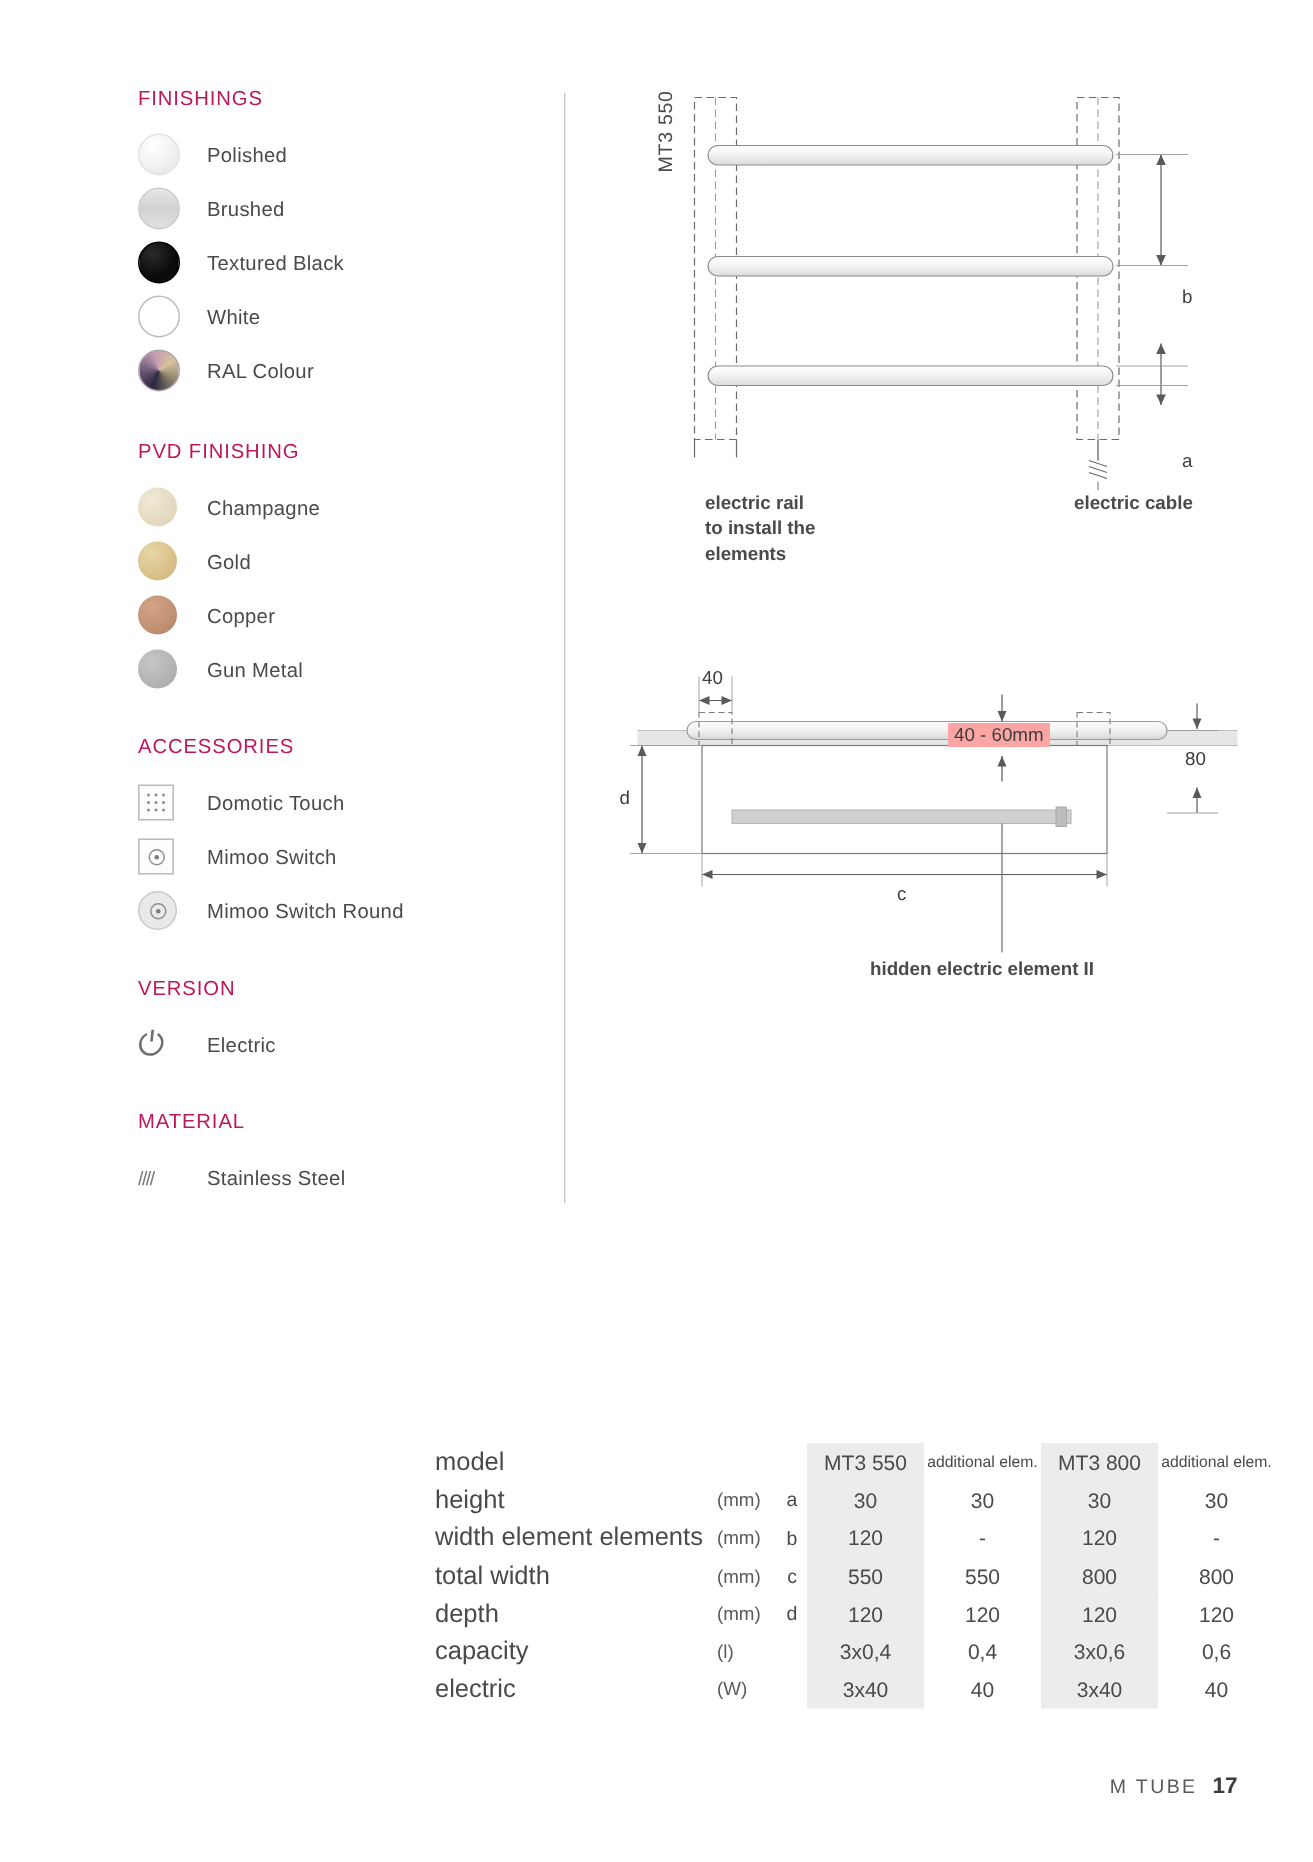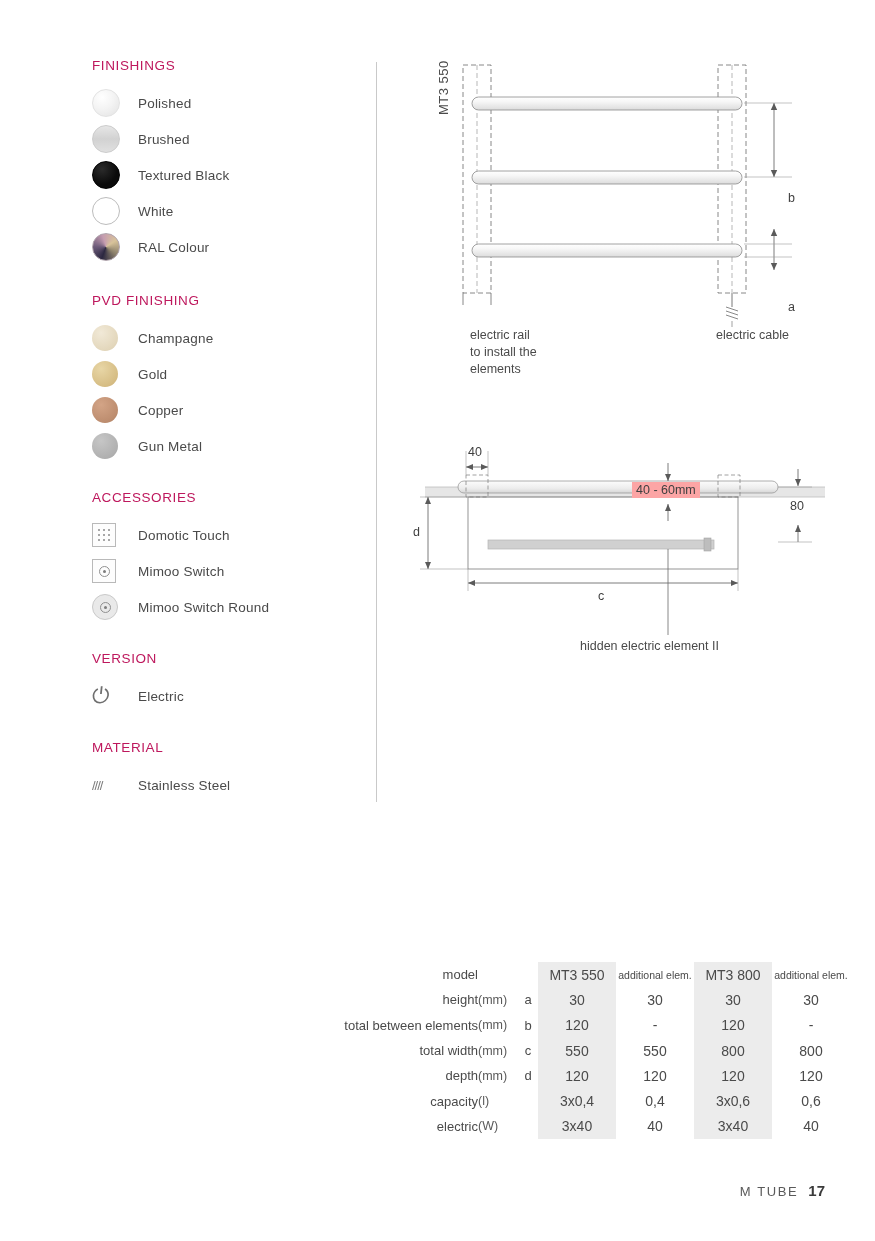--- a/index.html
+++ b/index.html
@@ -139,20 +139,21 @@
     transform: rotate(-90deg);
     transform-origin: left top;
     white-space: nowrap;
     letter-spacing: 0.5px;
   }
   .note {
     position: absolute;
     font-size: 12.5px;
     color: #4a4a4a;
     line-height: 1.35;
+    font-weight: bold;
   }
 
   
   .spec {
     position: absolute;
     left: 290px;
     top: 962px;
     width: 560px;
     font-size: 13px;
     color: #4a4a4a;
@@ -161,24 +162,23 @@
     border-collapse: collapse;
     width: 100%;
   }
   .spec td, .spec th {
     padding: 0;
     font-weight: normal;
     height: 25.3px;
     vertical-align: middle;
   }
   .lbl {
-    text-align: right;
     padding-right: 6px;
     white-space: nowrap;
-    font-size: 13px;
+    font-size: 17px;
     margin-top: 16px;
   }
   .unit {
     width: 40px;
     text-align: left;
     padding-left: 2px;
     color: #5a5a5a;
     font-size: 12.5px;
   }
   .sym {
@@ -489,21 +489,21 @@
       <tr>
         <td class="lbl">height</td>
         <td class="unit">(mm)</td>
         <td class="sym">a</td>
         <td class="val shaded">30</td>
         <td class="val">30</td>
         <td class="val shaded">30</td>
         <td class="val">30</td>
       </tr>
       <tr>
-        <td class="lbl">total between elements</td>
+        <td class="lbl">width element elements</td>
         <td class="unit">(mm)</td>
         <td class="sym">b</td>
         <td class="val shaded">120</td>
         <td class="val">-</td>
         <td class="val shaded">120</td>
         <td class="val">-</td>
       </tr>
       <tr>
         <td class="lbl">total width</td>
         <td class="unit">(mm)</td>

